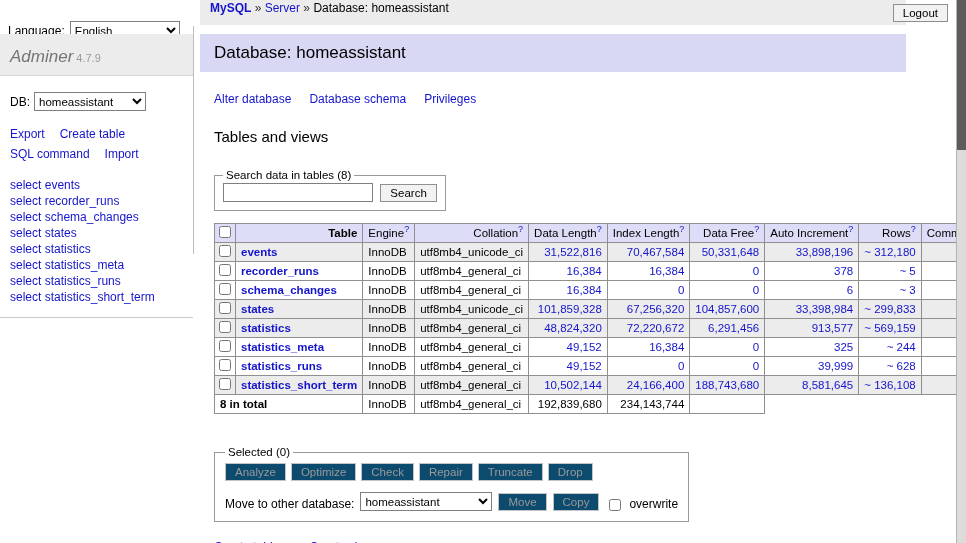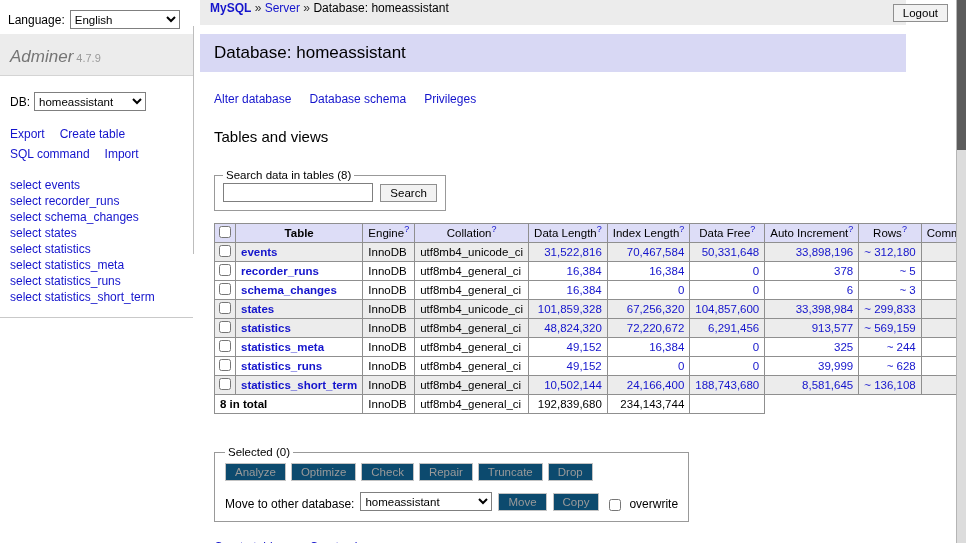--- a/index.html
+++ b/index.html
@@ -12,21 +12,21 @@
 html,body{margin:0;padding:0}
 body{width:966px;height:543px;overflow:hidden;position:relative;background:#fff;color:#000;
      font-family:"Liberation Sans","DejaVu Sans",sans-serif;font-size:12px}
 a{color:var(--link);text-decoration:none;cursor:pointer}
 button{font-family:inherit;font-size:11.5px;padding:2px 9px;border:1px solid #8f8f8f;background:#f2f2f2;border-radius:0;color:#000}
 button[disabled]{color:#9a9a9a;border-color:#c3c3c3;background:#0c4a6e}
 select{font-family:inherit;font-size:11.5px;border:1px solid #7f7f7f;background:#fff}
 input[type=text]{font-family:inherit;font-size:11.5px;border:1px solid #7f7f7f;padding:1px 3px;height:19px}
 
 
-.lang{position:absolute;left:8px;top:10px}
+.lang{position:absolute;left:8px;top:21px}
 .lang label{margin-right:5px}
 .lang select{width:110px;height:19px}
 .breadcrumb{position:absolute;left:200px;top:0;width:706px;height:25px;background:#ececec;padding:1px 10px;white-space:nowrap}
 .breadcrumb .bold{font-weight:bold}
 .breadcrumb .sep{color:#333}
 .logout{position:absolute;right:18px;top:4px}
 
 
 .sidebar{position:absolute;left:0;top:26px;width:194px;height:228px;border-right:1px solid #bdbdbd}
 .sidebar h1{margin:8px 0 0;background:#ececec;padding:6px 10px 7px;font-weight:normal;border-bottom:1px solid #d4d4d4}
@@ -44,21 +44,21 @@
 .actions{margin:20px 0 0 14px}
 .actions a{margin-right:18px}
 .main h3{margin:22px 0 0 14px;font-size:15px;font-weight:normal}
 fieldset{border:1px solid #999;display:inline-block;background:#fff}
 legend{font-size:11.5px;padding:0 3px}
 .searchset{margin:10px 0 0 14px;padding:2px 8px 8px}
 .searchset input{width:150px;margin-right:4px}
 
 table.tbl{border-collapse:collapse;margin:12px 0 0 14px;font-size:11.5px;white-space:nowrap}
 .tbl th,.tbl td{border:1px solid #8f8f8f;padding:2px 5px;line-height:14px}
-.tbl thead th{background:var(--table-header-bg);font-weight:normal;text-align:center}
+.tbl thead th{background:var(--table-header-bg);font-weight:normal;text-align:right}
 .tbl thead th.first{font-weight:bold}
 .tbl td.chk,.tbl th.chk{text-align:center;padding:1px 3px}
 .tbl input[type=checkbox]{margin:1px;width:12px;height:12px}
 .tbl td.num{text-align:right}
 .tbl tr.shaded td{background:var(--shaded-row)}
 .tbl a.tname{font-weight:bold}
 .tbl td.nb{border:none}
 .tbl tr.total td{background:#fff}
 .tbl td.total-label{font-weight:bold}
 .tbl sup{font-size:9px;line-height:0}

